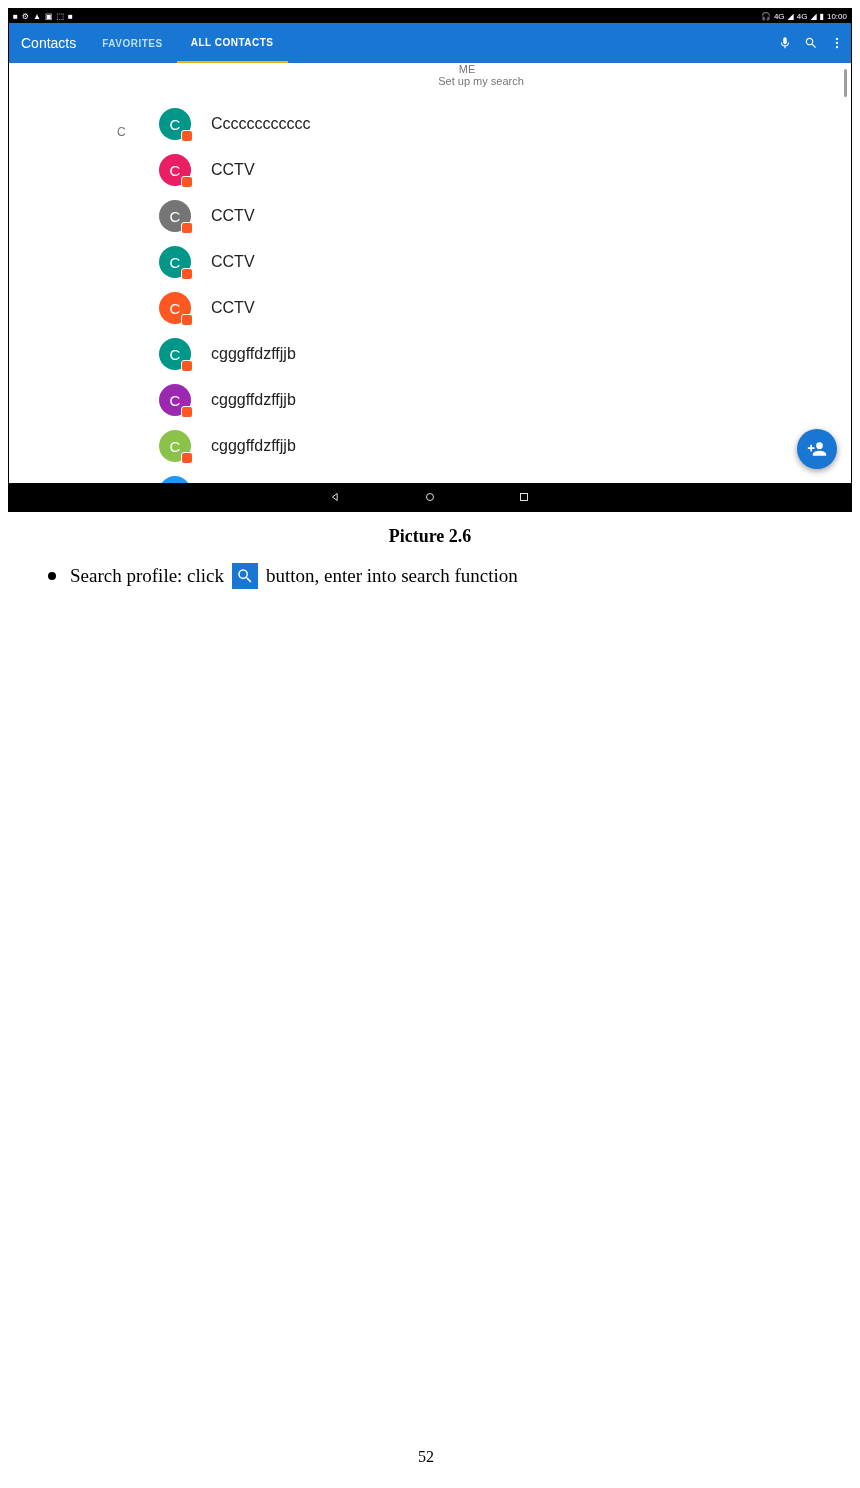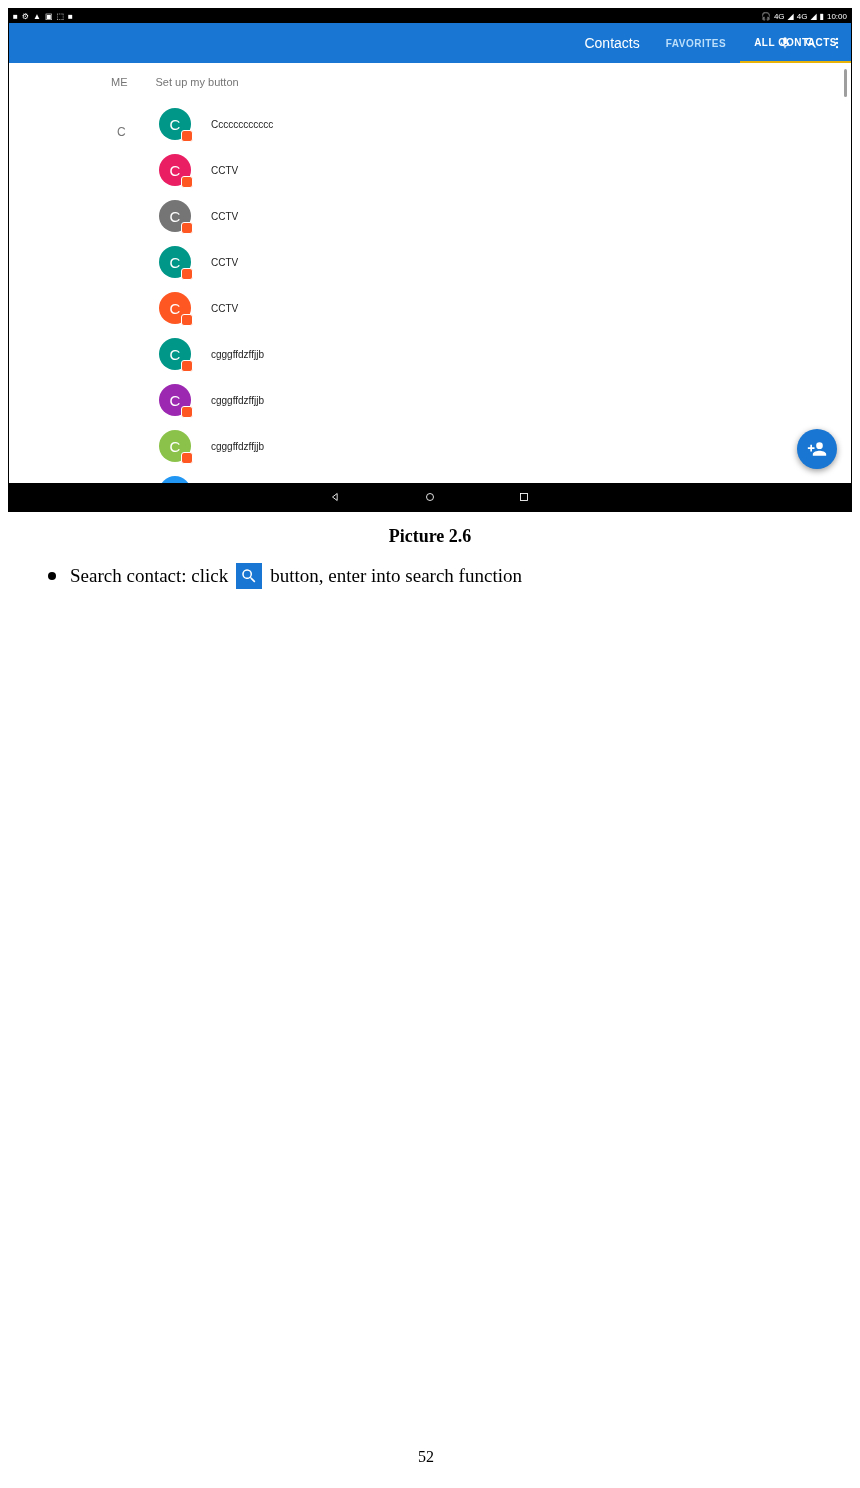--- a/index.html
+++ b/index.html
@@ -1,37 +1,37 @@
 <!DOCTYPE html>
 <html><head>
 <meta charset="utf-8">
 <style>
   * { box-sizing: border-box; margin: 0; padding: 0; }
   body { font-family: Arial, Helvetica, sans-serif; background: #fff; width: 860px; }
   .screenshot { margin: 8px 8px 0 8px; border: 1px solid #000; background: #000; }
   .statusbar { height: 14px; background: #000; color: #fff; font-size: 8px; display: flex; align-items: center; padding: 0 4px; justify-content: space-between; }
   .status-left { display: flex; gap: 4px; }
   .status-right { display: flex; gap: 3px; align-items: center; }
-  .appbar { background: #1976d2; height: 40px; display: flex; align-items: center; color: #fff; position: relative; justify-content: flex-end; }
+  .appbar { background: #1976d2; height: 40px; display: flex; align-items: center; color: #fff; position: relative; }
   .appbar-title { font-size: 14px; padding: 0 12px; font-weight: 500; }
   .tab { font-size: 10px; padding: 13px 14px; height: 40px; display: flex; align-items: center; color: #bbdefb; font-weight: 600; letter-spacing: 0.5px; }
   .tab.active { color: #fff; border-bottom: 2px solid #eab308; }
   .appbar-actions { position: absolute; right: 6px; display: flex; gap: 10px; align-items: center; }
   .action-icon { width: 16px; height: 16px; display:flex; align-items:center; justify-content:center; }
   .content { background: #fff; height: 420px; position: relative; overflow: hidden; }
-  .profile-row { display: flex; align-items: center; height: 38px; padding-left: 102px; }
+  .profile-row { display: flex; align-items: center; height: 38px; padding-left: 102px; flex-direction: column; }
   .profile-label { font-size: 11px; color: #757575; margin-right: 28px; }
   .profile-text { font-size: 11px; color: #757575; }
   .section-letter { position: absolute; left: 108px; top: 62px; font-size: 12px; color: #757575; }
   .contact-list { padding-left: 150px; }
   .contact-row { display: flex; align-items: center; height: 46px; }
   .avatar-wrap { position: relative; width: 32px; height: 32px; margin-right: 20px; }
   .avatar { width: 32px; height: 32px; border-radius: 50%; display: flex; align-items: center; justify-content: center; color: #fff; font-size: 15px; font-weight: 400; }
   .avatar-badge { position: absolute; bottom: -2px; right: -2px; width: 12px; height: 12px; border-radius: 3px; background: #ff5722; border: 1px solid #fff; }
-  .contact-name { font-size: 10px; color: #212121; }
+  .contact-name { font-size: 16px; color: #212121; }
   .scroll-indicator { position: absolute; right: 4px; top: 6px; width: 3px; height: 28px; background: #9e9e9e; border-radius: 2px; }
   .fab { position: absolute; right: 14px; bottom: 14px; width: 40px; height: 40px; border-radius: 50%; background: #1976d2; display: flex; align-items: center; justify-content: center; box-shadow: 0 2px 6px rgba(0,0,0,0.4); }
   .navbar { background: #000; height: 28px; display: flex; justify-content: center; align-items: center; gap: 80px; }
   .nav-icon { width: 14px; height: 14px; }
   .caption { text-align: center; font-weight: bold; font-size: 18px; font-family: "Times New Roman", serif; margin-top: 14px; }
   .doc-body { padding: 16px 30px 0 48px; font-family: "Times New Roman", serif; font-size: 19px; }
   .bullet-row { display: flex; align-items: center; margin-bottom: 12px; }
   .bullet-dot { width: 8px; height: 8px; background: #000; border-radius: 50%; margin-right: 14px; flex-shrink: 0; }
   .inline-icon { margin: 0 8px; flex-shrink: 0; }
   .inline-icon.search { width: 26px; height: 26px; background: #1976d2; display: inline-flex; align-items: center; justify-content: center; }
@@ -87,21 +87,21 @@
               <circle cx="12" cy="19" r="2"></circle>
             </svg>
       </div>
     </div>
   </div>
 
   <div class="content">
     <div class="scroll-indicator"></div>
     <div class="profile-row">
       <span class="profile-label">ME</span>
-      <span class="profile-text">Set up my button</span>
+      <span class="profile-text">Set up my search</span>
     </div>
     <div class="section-letter">C</div>
     <div class="contact-list" id="contact-list">
           <div class="contact-row">
     <div class="avatar-wrap">
       <div class="avatar" style="background:#009688">C</div>
       <div class="avatar-badge"></div>
     </div>
     <div class="contact-name">Cccccccccccc</div>
   </div>
@@ -186,21 +186,21 @@
           </svg>
     </div>
   </div>
 </div>
 
 <div class="caption">Picture 2.6</div>
 
 <div class="doc-body">
   <div class="bullet-row">
     <div class="bullet-dot"></div>
-    <span>Search contact: click</span>
+    <span>Search profile: click</span>
     <span class="inline-icon search">
       <svg viewBox="0 0 24 24" width="18" height="18" fill="#fff">
             <path d="M15.5 14h-.79l-.28-.27a6.5 6.5 0 10-.7.7l.27.28v.79l5 5 1.5-1.5-5-5zm-6 0a4.5 4.5 0 110-9 4.5 4.5 0 010 9z"></path>
           </svg>
     </span>
     <span>button, enter into search function</span>
   </div>
 </div>
 
 <div class="page-number">52</div>

